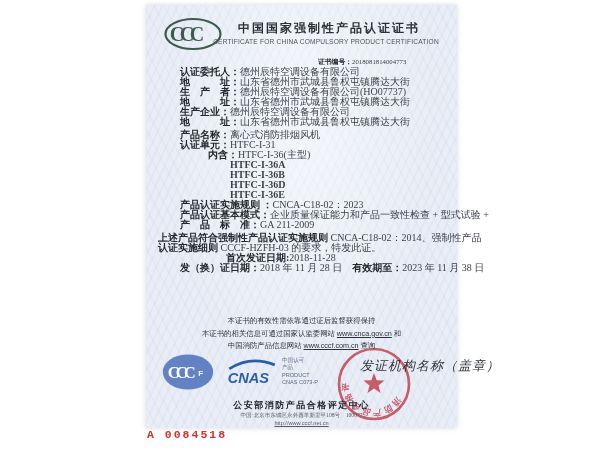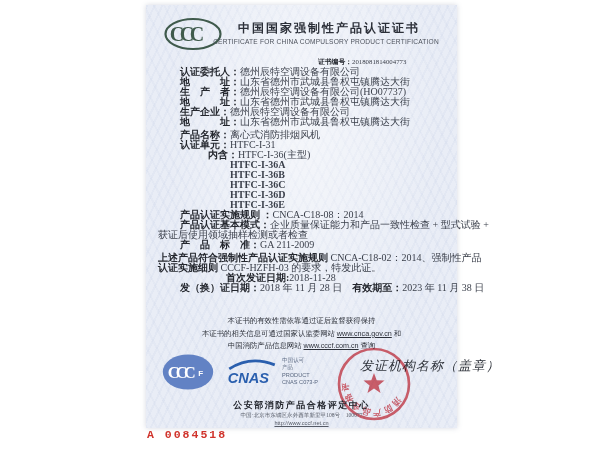--- a/index.html
+++ b/index.html
@@ -80,26 +80,24 @@
         <div class="frow ind1"><span class="flbl">地　　　址：</span><span class="fval">山东省德州市武城县鲁权屯镇腾达大街</span></div>
         <div class="frow ind1"><span class="flbl">生　产　者：</span><span class="fval">德州辰特空调设备有限公司(HO07737)</span></div>
         <div class="frow ind1"><span class="flbl">地　　　址：</span><span class="fval">山东省德州市武城县鲁权屯镇腾达大街</span></div>
         <div class="frow ind1"><span class="flbl">生产企业：</span><span class="fval">德州辰特空调设备有限公司</span></div>
         <div class="frow ind1"><span class="flbl">地　　　址：</span><span class="fval">山东省德州市武城县鲁权屯镇腾达大街</span></div>
         <div class="frow ind1 gap"><span class="flbl">产品名称：</span><span class="fval">离心式消防排烟风机</span></div>
         <div class="frow ind1"><span class="flbl">认证单元：</span><span class="fval">HTFC-I-31</span></div>
         <div class="frow ind2"><span class="flbl">内含：</span><span class="fval">HTFC-I-36(主型)</span></div>
         <div class="frow ind3"><span class="fval">HTFC-I-36A</span></div>
         <div class="frow ind3"><span class="fval">HTFC-I-36B</span></div>
-        <div class="frow ind3"><span class="fval">HTFC-I-36C</span></div>
         <div class="frow ind3"><span class="fval">HTFC-I-36D</span></div>
         <div class="frow ind3"><span class="fval">HTFC-I-36E</span></div>
-        <div class="frow ind1"><span class="flbl">产品认证实施规则 ：</span><span class="fval">CNCA-C18-08：2014</span></div>
+        <div class="frow ind1"><span class="flbl">产品认证实施规则 ：</span><span class="fval">CNCA-C18-02：2023</span></div>
         <div class="frow ind1"><span class="flbl">产品认证基本模式：</span><span class="fval">企业质量保证能力和产品一致性检查 + 型式试验 +</span></div>
-        <div class="frow ind0"><span class="fval">获证后使用领域抽样检测或者检查</span></div>
         <div class="frow ind1"><span class="flbl">产　品　标　准：</span><span class="fval">GA 211-2009</span></div>
         <div class="frow ind0 gap"><span class="flbl">上述产品符合强制性产品认证实施规则 </span><span class="fval">CNCA-C18-02：2014、强制性产品</span></div>
         <div class="frow ind0"><span class="flbl">认证实施细则 </span><span class="fval">CCCF-HZFH-03 的要求，特发此证。</span></div>
         <div class="frow ind4"><span class="flbl">首次发证日期:</span><span class="fval">2018-11-28</span></div>
         <div class="frow ind1"><span class="flbl">发（换）证日期：</span><span class="fval">2018 年 11 月 28 日　</span><span class="flbl">有效期至：</span><span class="fval">2023 年 11 月 38 日</span></div>
       </div>
 
     <div class="notice">
       <div class="n1">本证书的有效性需依靠通过证后监督获得保持</div>
       <div><span>本证书的相关信息可通过国家认监委网站 </span><span class="url">www.cnca.gov.cn</span><span> 和</span></div>

